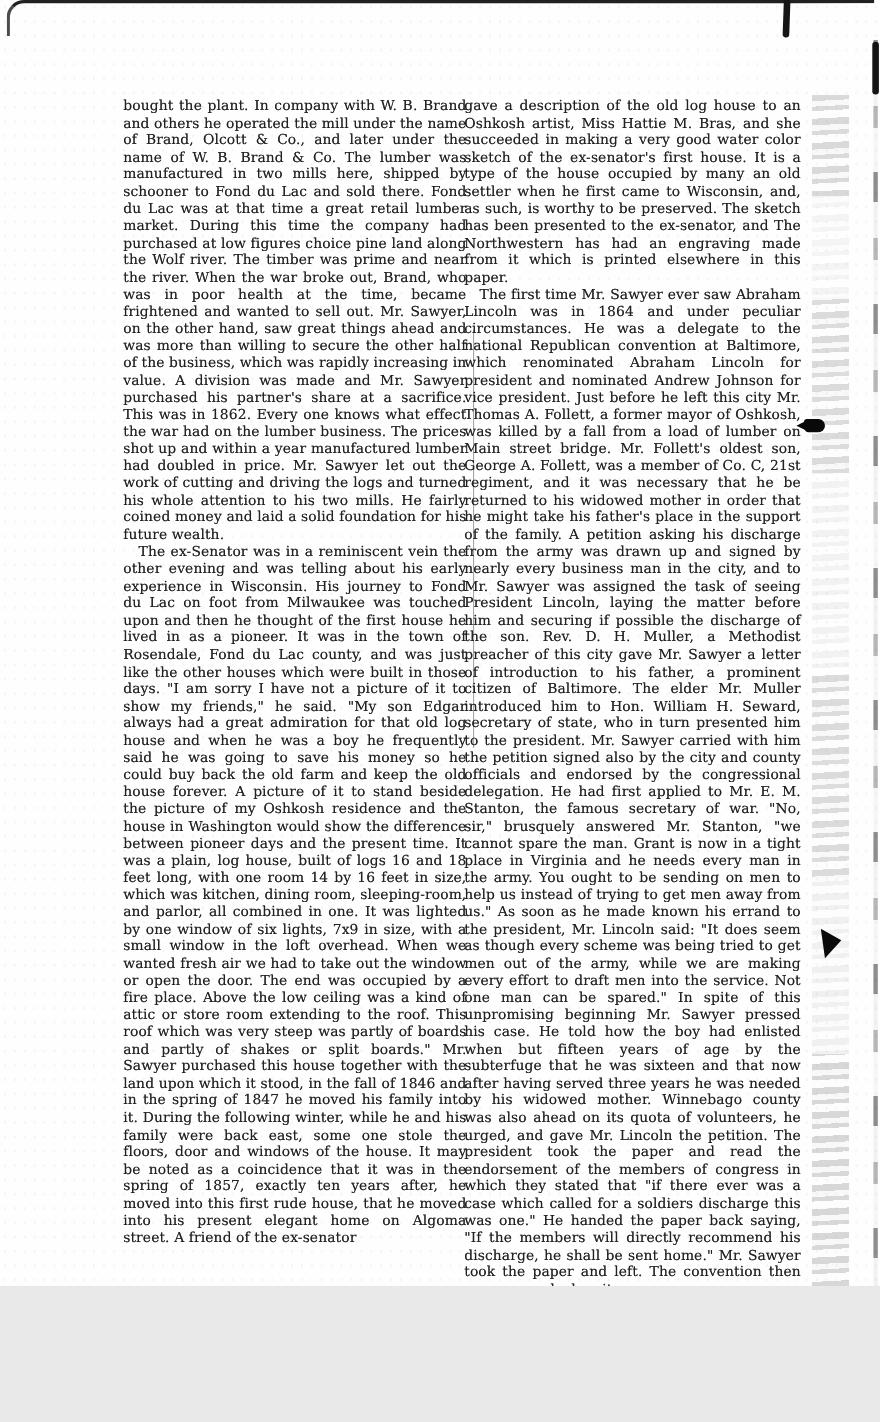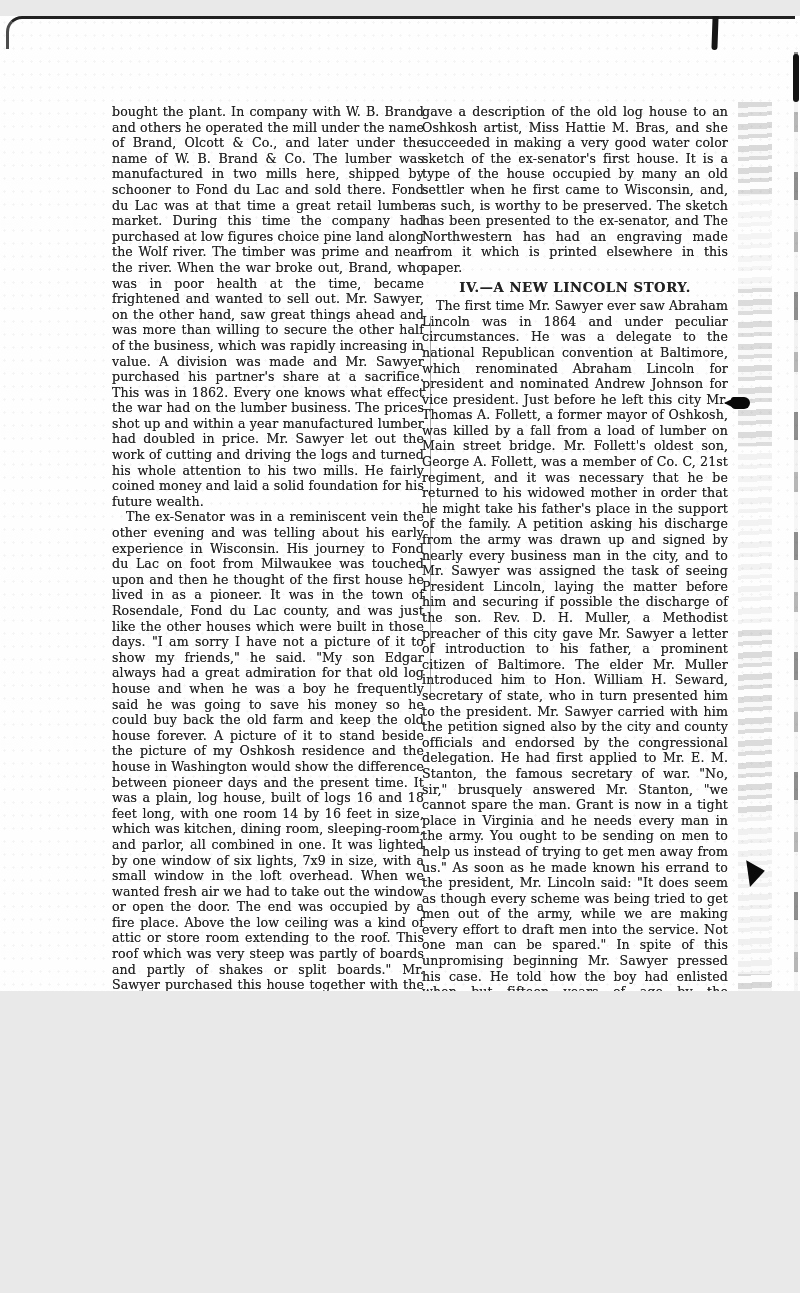--- a/index.html
+++ b/index.html
@@ -1,17 +1,17 @@
 <!DOCTYPE html>
 <html><head>
 <meta charset="utf-8">
 <style>
   html,body { margin:0; padding:0; background:#e9e9e9; }
   .page {
-    position:relative; width:800px; height:975px; margin:16px auto;
+    position:relative; width:800px; height:1169px; margin:0 auto;
     background-color:#fefefe;
     background-image: radial-gradient(rgba(0,0,0,.035) 1px, transparent 1.2px);
     background-size: 9px 13px;
     overflow:hidden;
     font-family:"DejaVu Serif", serif;
   }
 
   
   .frame-top {
     position:absolute; left:6px; top:0; width:786px; height:30px;
@@ -119,21 +119,20 @@
   <div class="torn-edge"></div>
   <div class="col-divider"></div>
 
   <div class="col col-1">
     <p>bought the plant. In company with W. B. Brand and others he operated the mill under the name of Brand, Olcott &amp; Co., and later under the name of W. B. Brand &amp; Co. The lumber was manufactured in two mills here, shipped by schooner to Fond du Lac and sold there. Fond du Lac was at that time a great retail lumber market. During this time the company had purchased at low figures choice pine land along the Wolf river. The timber was prime and near the river. When the war broke out, Brand, who was in poor health at the time, became frightened and wanted to sell out. Mr. Sawyer, on the other hand, saw great things ahead and was more than willing to secure the other half of the business, which was rapidly increasing in value. A division was made and Mr. Sawyer purchased his partner's share at a sacrifice. This was in 1862. Every one knows what effect the war had on the lumber business. The prices shot up and within a year manufactured lumber had doubled in price. Mr. Sawyer let out the work of cutting and driving the logs and turned his whole attention to his two mills. He fairly coined money and laid a solid foundation for his future wealth.</p>
     <p class="indent">The ex-Senator was in a reminiscent vein the other evening and was telling about his early experience in Wisconsin. His journey to Fond du Lac on foot from Milwaukee was touched upon and then he thought of the first house he lived in as a pioneer. It was in the town of Rosendale, Fond du Lac county, and was just like the other houses which were built in those days. "I am sorry I have not a picture of it to show my friends," he said. "My son Edgar always had a great admiration for that old log house and when he was a boy he frequently said he was going to save his money so he could buy back the old farm and keep the old house forever. A picture of it to stand beside the picture of my Oshkosh residence and the house in Washington would show the difference between pioneer days and the present time. It was a plain, log house, built of logs 16 and 18 feet long, with one room 14 by 16 feet in size, which was kitchen, dining room, sleeping-room, and parlor, all combined in one. It was lighted by one window of six lights, 7x9 in size, with a small window in the loft overhead. When we wanted fresh air we had to take out the window or open the door. The end was occupied by a fire place. Above the low ceiling was a kind of attic or store room extending to the roof. This roof which was very steep was partly of boards and partly of shakes or split boards." Mr. Sawyer purchased this house together with the land upon which it stood, in the fall of 1846 and in the spring of 1847 he moved his family into it. During the following winter, while he and his family were back east, some one stole the floors, door and windows of the house. It may be noted as a coincidence that it was in the spring of 1857, exactly ten years after, he moved into this first rude house, that he moved into his present elegant home on Algoma street. A friend of the ex-senator</p>
   </div>
 
   <div class="col col-2">
     <p>gave a description of the old log house to an Oshkosh artist, Miss Hattie M. Bras, and she succeeded in making a very good water color sketch of the ex-senator's first house. It is a type of the house occupied by many an old settler when he first came to Wisconsin, and, as such, is worthy to be preserved. The sketch has been presented to the ex-senator, and The Northwestern has had an engraving made from it which is printed elsewhere in this paper.</p>
-    <h3 class="section-heading">IV.—A NEW LINCOLN STORY.</h3>
     <p class="indent">The first time Mr. Sawyer ever saw Abraham Lincoln was in 1864 and under peculiar circumstances. He was a delegate to the national Republican convention at Baltimore, which renominated Abraham Lincoln for president and nominated Andrew Johnson for vice president. Just before he left this city Mr. Thomas A. Follett, a former mayor of Oshkosh, was killed by a fall from a load of lumber on Main street bridge. Mr. Follett's oldest son, George A. Follett, was a member of Co. C, 21st regiment, and it was necessary that he be returned to his widowed mother in order that he might take his father's place in the support of the family. A petition asking his discharge from the army was drawn up and signed by nearly every business man in the city, and to Mr. Sawyer was assigned the task of seeing President Lincoln, laying the matter before him and securing if possible the discharge of the son. Rev. D. H. Muller, a Methodist preacher of this city gave Mr. Sawyer a letter of introduction to his father, a prominent citizen of Baltimore. The elder Mr. Muller introduced him to Hon. William H. Seward, secretary of state, who in turn presented him to the president. Mr. Sawyer carried with him the petition signed also by the city and county officials and endorsed by the congressional delegation. He had first applied to Mr. E. M. Stanton, the famous secretary of war. "No, sir," brusquely answered Mr. Stanton, "we cannot spare the man. Grant is now in a tight place in Virginia and he needs every man in the army. You ought to be sending on men to help us instead of trying to get men away from us." As soon as he made known his errand to the president, Mr. Lincoln said: "It does seem as though every scheme was being tried to get men out of the army, while we are making every effort to draft men into the service. Not one man can be spared." In spite of this unpromising beginning Mr. Sawyer pressed his case. He told how the boy had enlisted when but fifteen years of age by the subterfuge that he was sixteen and that now after having served three years he was needed by his widowed mother. Winnebago county was also ahead on its quota of volunteers, he urged, and gave Mr. Lincoln the petition. The president took the paper and read the endorsement of the members of congress in which they stated that "if there ever was a case which called for a soldiers discharge this was one." He handed the paper back saying, "If the members will directly recommend his discharge, he shall be sent home." Mr. Sawyer took the paper and left. The convention then came on and when it was</p>
   </div>
 
   <div class="ink-mark-1"></div>
   <div class="ink-mark-2"></div>
 
   <div class="bottom-left-line"></div>
   <div class="stamp-bar-left"></div>
   <div class="stamp-bar-right"></div>
   <div class="bottom-hairline"></div>

